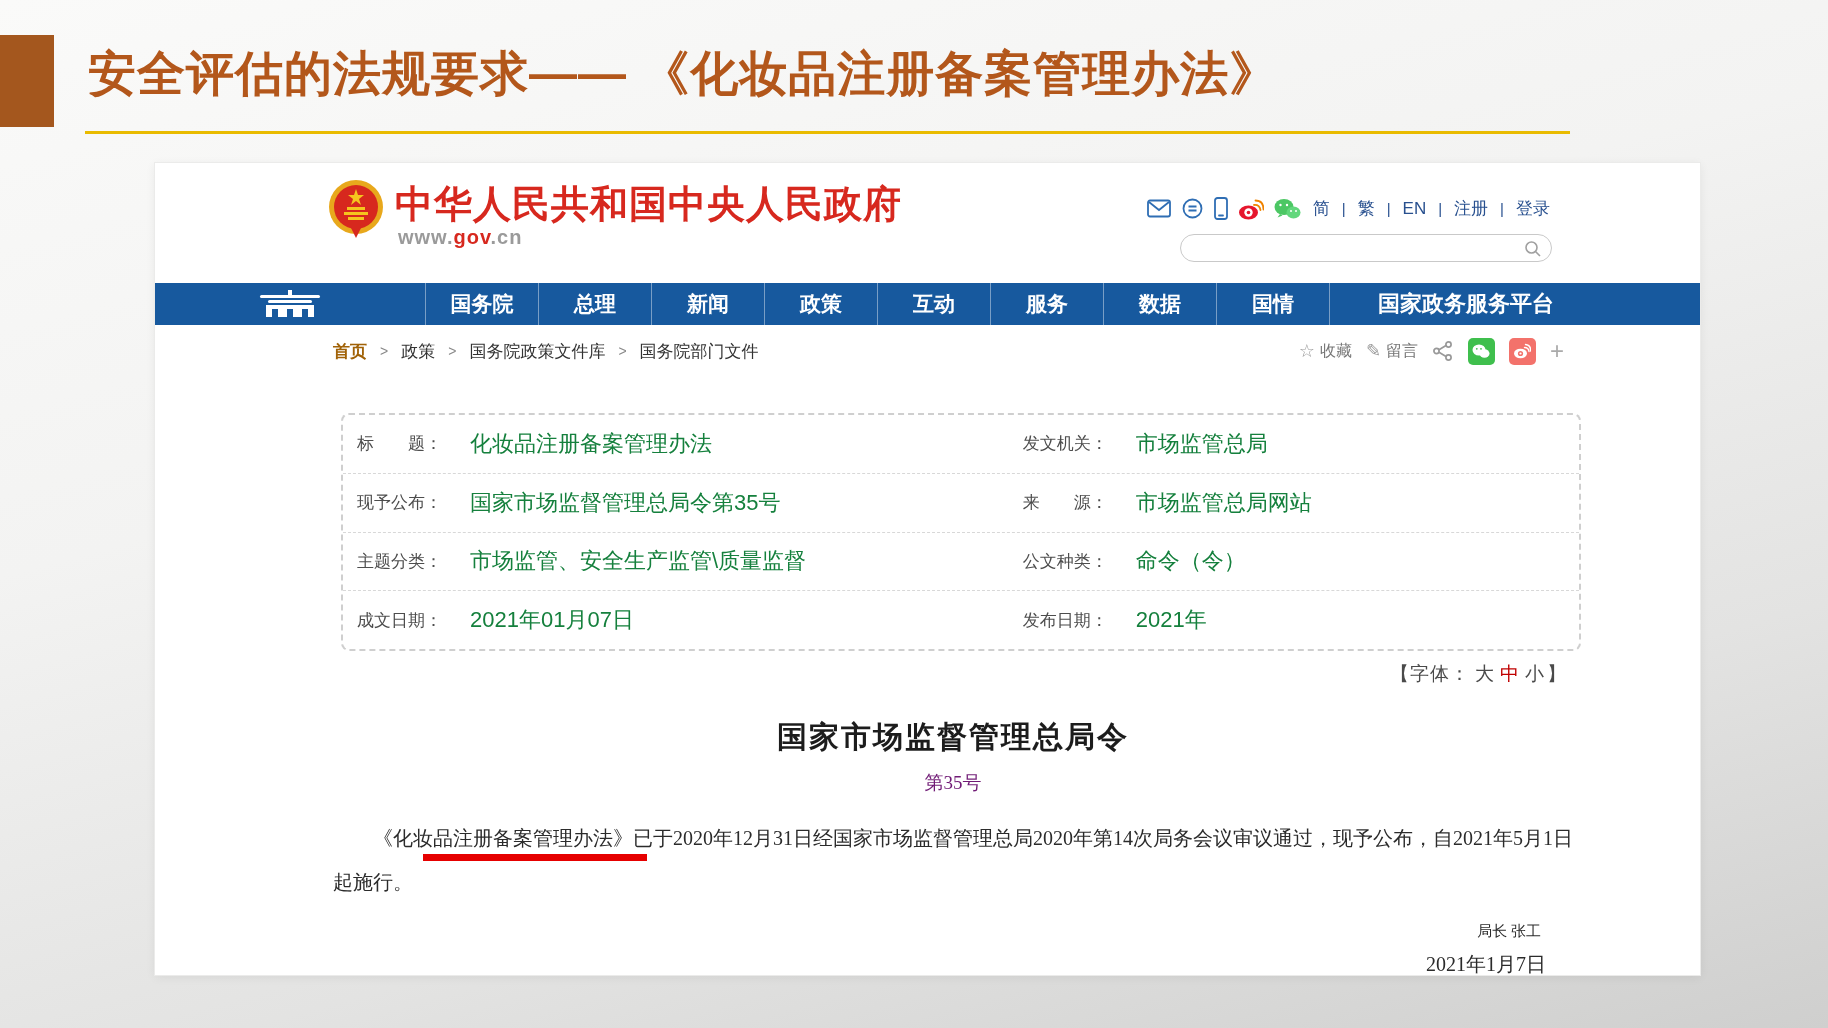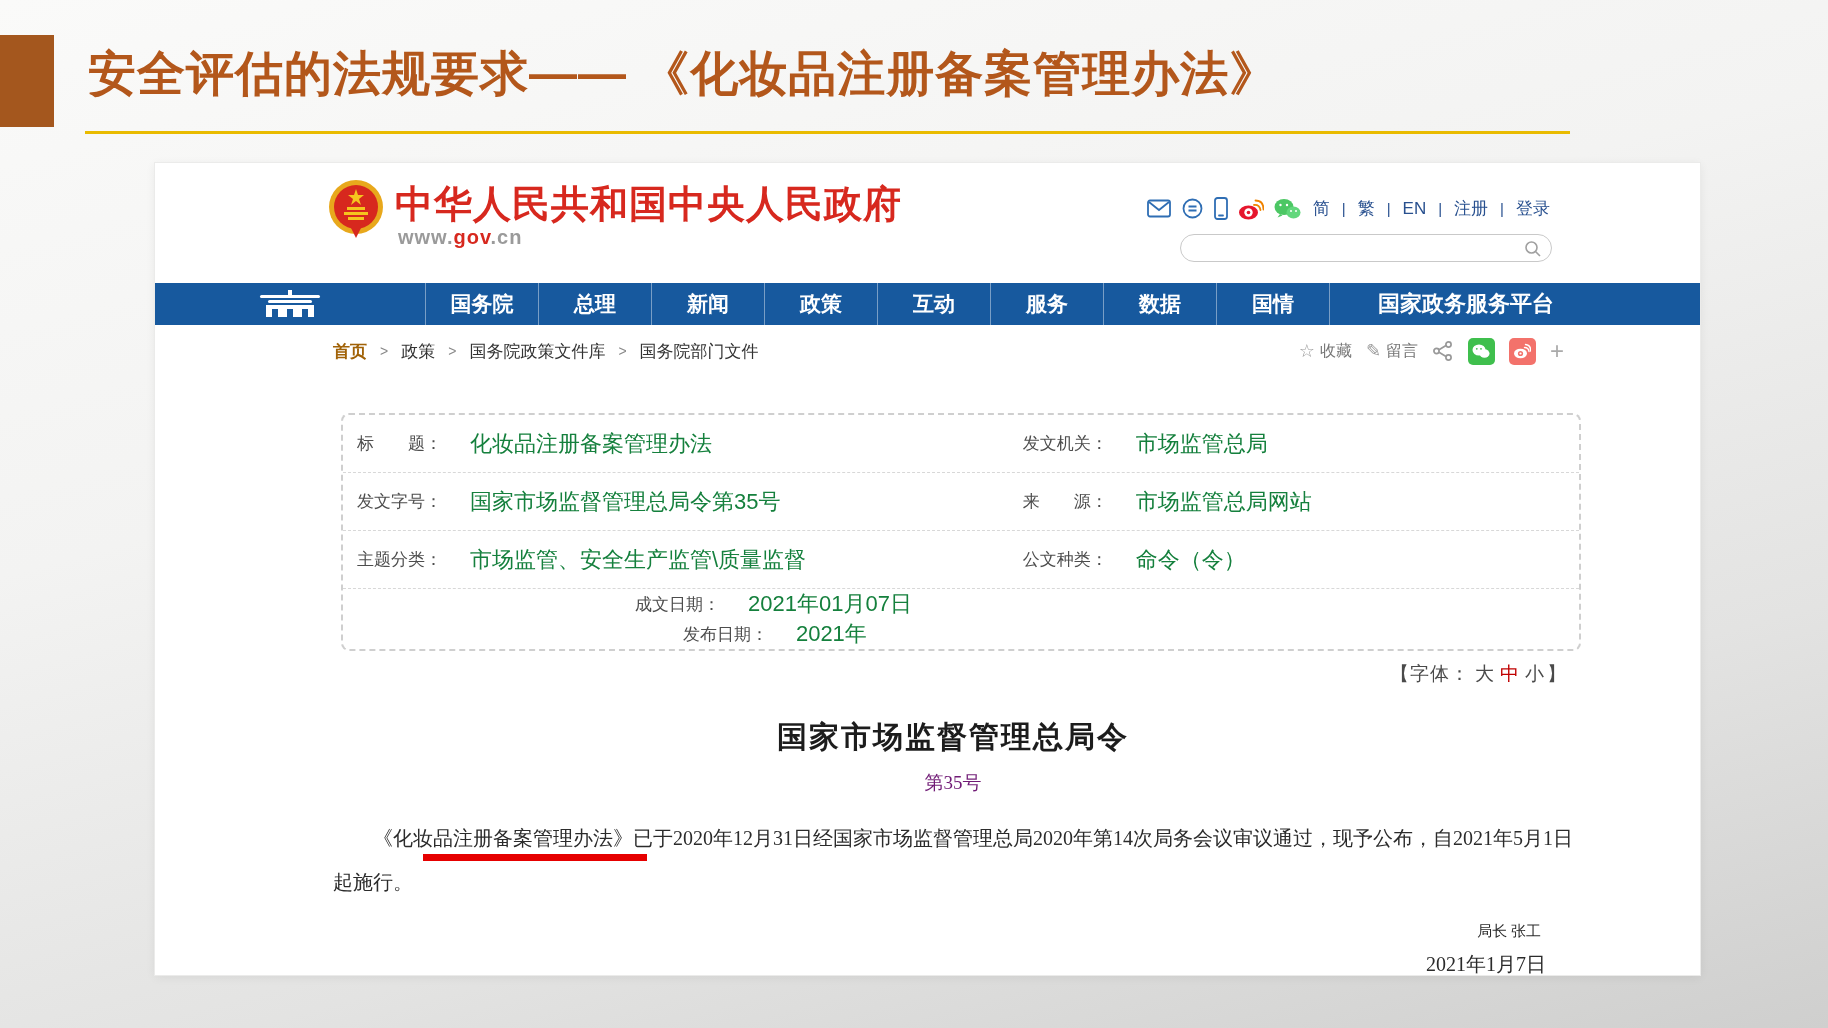--- a/index.html
+++ b/index.html
@@ -55,21 +55,21 @@
   .act-glyph { font-size:18px; color:#9a9a9a; }
   .sq-icon { width:27px; height:27px; border-radius:5px; display:flex; align-items:center; justify-content:center; cursor:pointer; }
   .sq-wechat { background:#3fbf4d; }
   .sq-weibo { background:#f3726b; }
   .plus-glyph { font-size:24px; color:#aaa; cursor:pointer; line-height:1; }
 
   
   .meta-panel { position:absolute; left:186px; top:250px; width:1240px; height:238px;
     border:2px dashed #cfcfcf; border-radius:8px; display:flex; flex-direction:column; background:#fff; }
   .meta-row { flex:1; display:flex; align-items:center; border-bottom:1px dashed #d8d8d8; }
-  .meta-row:last-child { border-bottom:none;flex-direction:column; }
+  .meta-row:last-child { border-bottom:none; }
   .meta-cell-l { width:55%; padding-left:14px; display:flex; align-items:center; }
   .meta-cell-r { width:45%; display:flex; align-items:center; }
   .meta-label { font-size:17px; color:#4d4d4d; white-space:pre; }
   .meta-value { font-size:22px; color:#15803d; margin-left:28px; }
 
   
   .font-selector { position:absolute; right:133px; top:498px; font-size:19px; color:#4a4a4a; letter-spacing:1px; }
   .fs-opt { cursor:pointer; margin-left:5px; }
   .fs-mid { color:#c00000; }
   .fs-small { margin-right:2px; }
@@ -248,21 +248,21 @@
           <span class="meta-label">标　　题：</span>
           <span class="meta-value">化妆品注册备案管理办法</span>
         </div>
         <div class="meta-cell-r">
           <span class="meta-label">发文机关：</span>
           <span class="meta-value">市场监管总局</span>
         </div>
       </div>
       <div class="meta-row">
         <div class="meta-cell-l">
-          <span class="meta-label">发文字号：</span>
+          <span class="meta-label">现予公布：</span>
           <span class="meta-value">国家市场监督管理总局令第35号</span>
         </div>
         <div class="meta-cell-r">
           <span class="meta-label">来　　源：</span>
           <span class="meta-value">市场监管总局网站</span>
         </div>
       </div>
       <div class="meta-row">
         <div class="meta-cell-l">
           <span class="meta-label">主题分类：</span>

